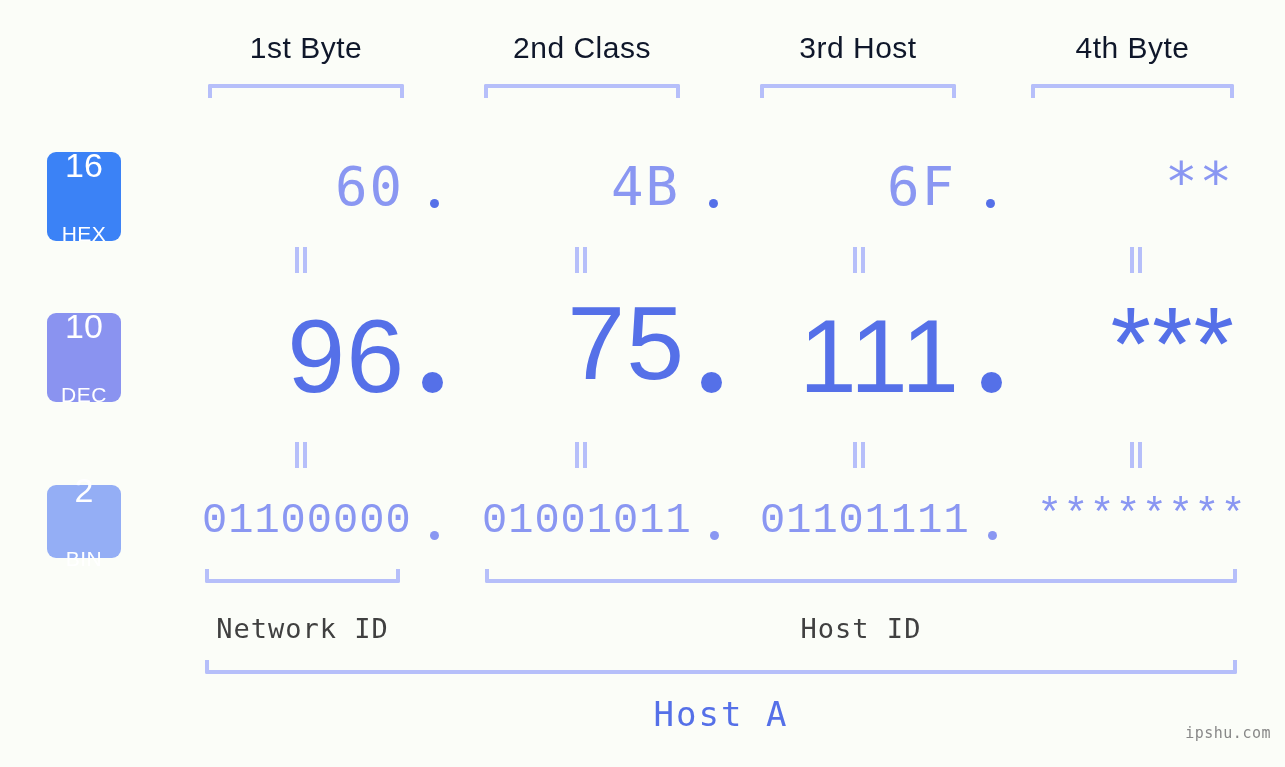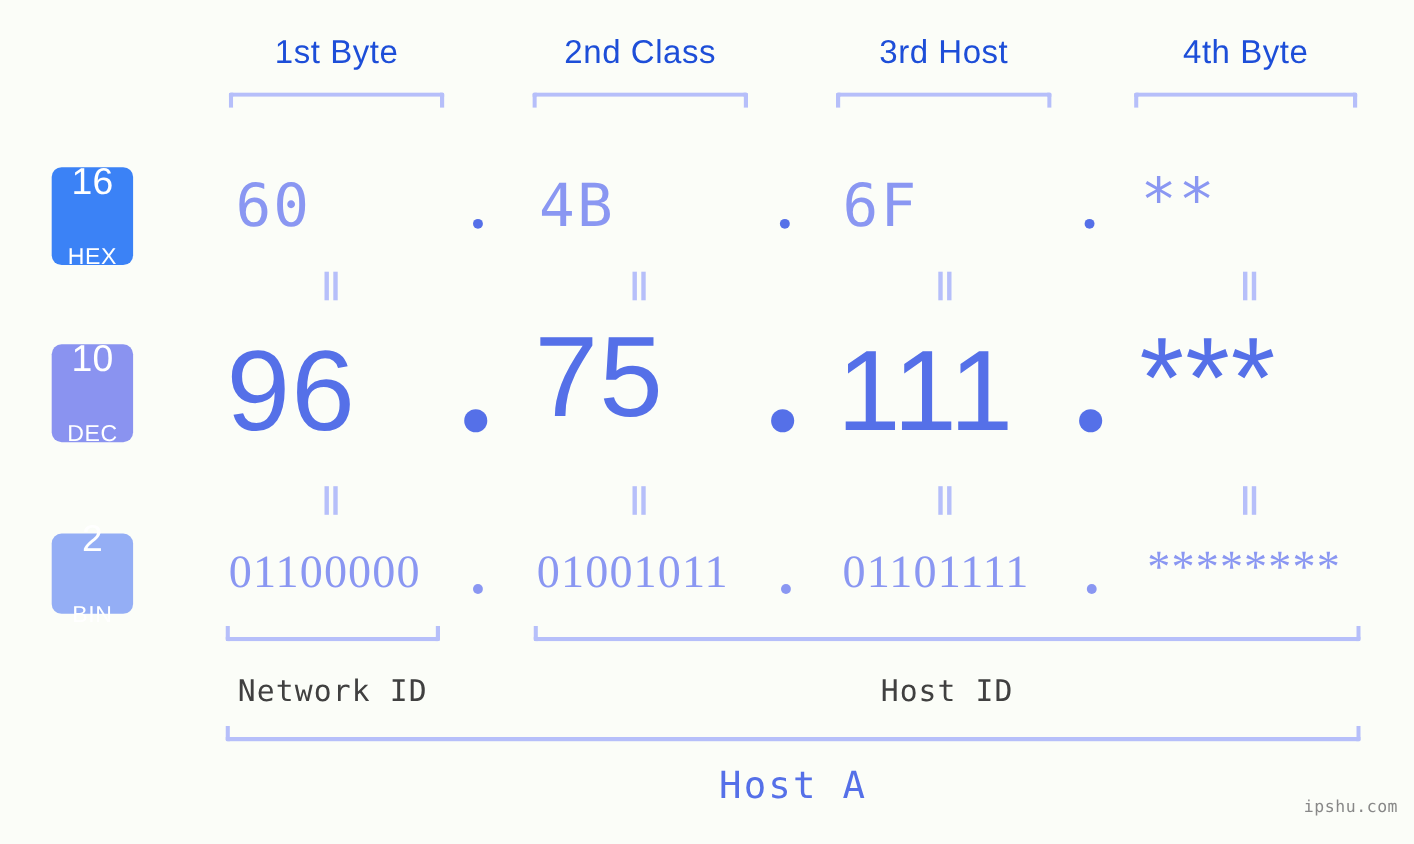--- a/index.html
+++ b/index.html
@@ -19,21 +19,21 @@
     position: relative;
     width: 1285px;
     height: 767px;
   }
 
   
   .byte-label {
     position: absolute;
     top: 31px;
     font-size: 30px;
-    color: #1d4ed8;
+    color: #0f172a;
     text-align: center;
     letter-spacing: 0.5px;
     font-family: "Liberation Sans", sans-serif;
     white-space: nowrap;
   }
 
   
   .bracket-top {
     position: absolute;
     border-top: 4px solid #b6bffa;
@@ -74,39 +74,38 @@
   }
   .badge .nm {
     font-size: 21px;
     line-height: 23px;
     font-weight: 400;
     letter-spacing: 0.5px;
     margin-top: 40px;
   }
   .cell {
     position: absolute;
-    text-align: left;
-    white-space: nowrap;
-    margin-left: 6px;
+    text-align: right;
+    white-space: nowrap;
   }
 
   .hex-val {
     font-family: "DejaVu Sans Mono", monospace;
     font-size: 54px;
     color: #8a97f2;
     letter-spacing: 2px;
   }
   .dec-val {
     font-family: "Liberation Sans", sans-serif;
     font-size: 104px;
     color: #5570e8;
     letter-spacing: 1px;
   }
   .bin-val {
-    font-family: Liberation Serif, serif;
+    font-family: Liberation Mono, monospace;
     font-size: 42px;
     color: #8a97f2;
     letter-spacing: 1px;
   }
 
   
   .dot-small {
     position: absolute;
     width: 9px; height: 9px;
     border-radius: 50%;

